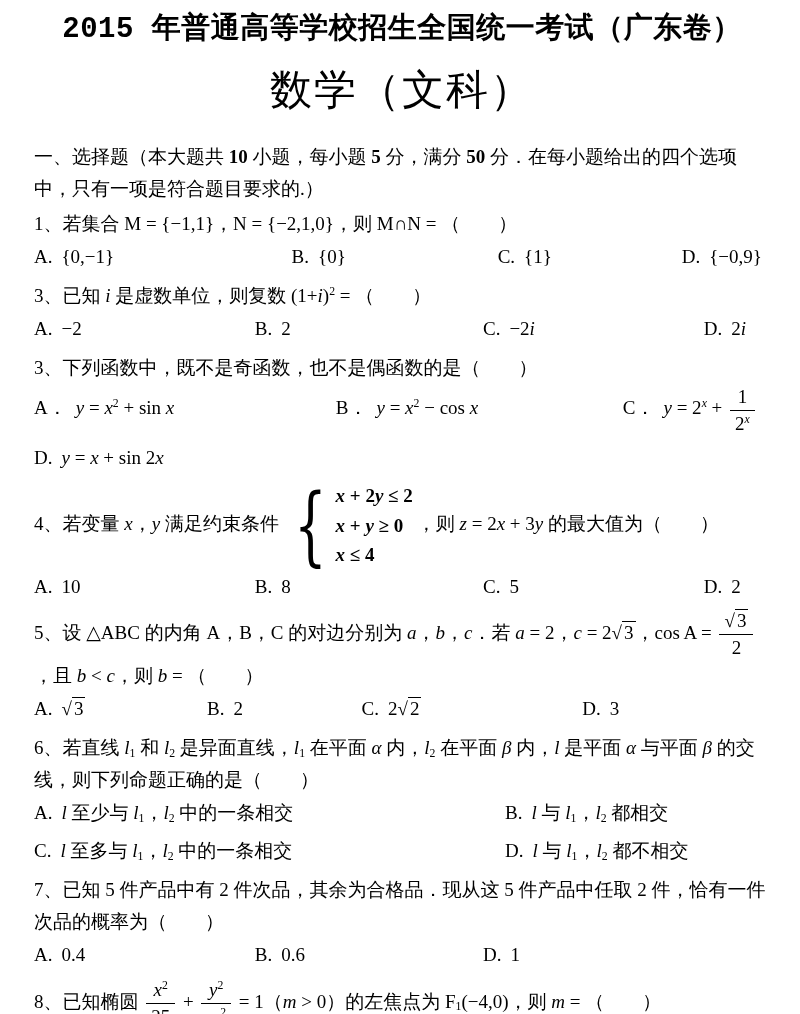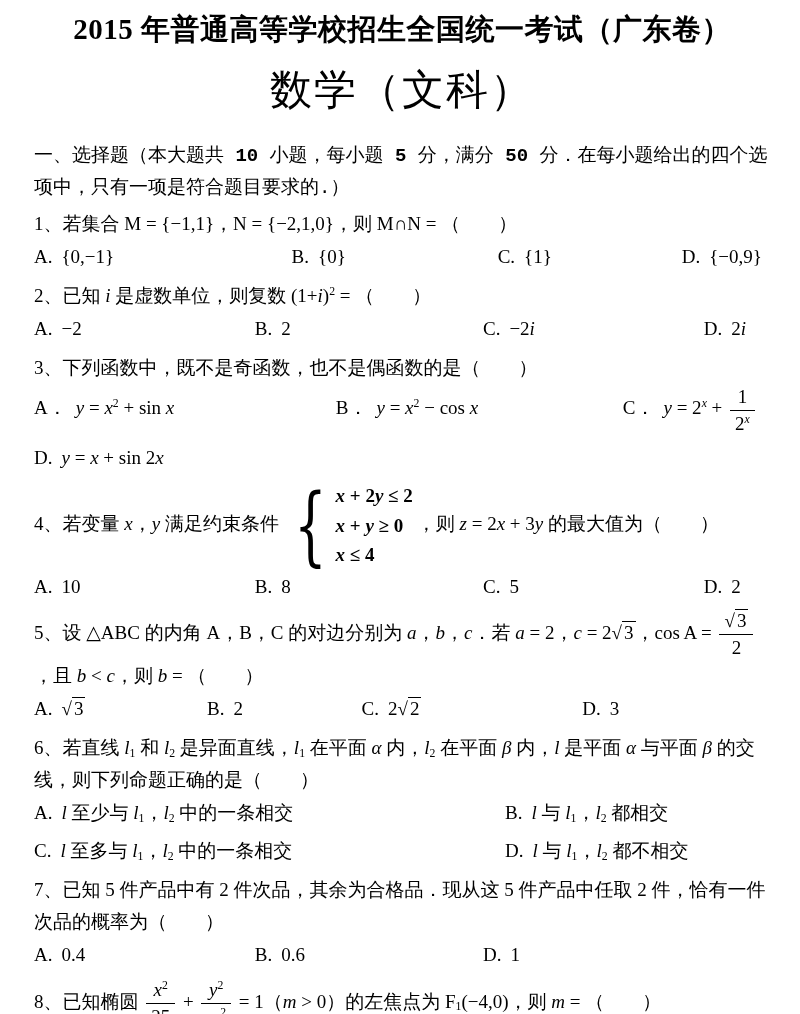--- a/index.html
+++ b/index.html
@@ -12,28 +12,29 @@
     overflow:hidden;
     background:#ffffff;color:#000000;
     font-family:"Liberation Serif","DejaVu Serif",serif;
     font-size:19px;line-height:1.68;
   }
   .title1{
     text-align:center;font-weight:bold;
     font-size:29px;line-height:1.35;
     margin:2px 0 0 0;
     letter-spacing:0.5px;
+    font-family:Liberation Mono, monospace;
   }
   .title2{
     text-align:center;font-weight:normal;
     font-size:42px;line-height:1.15;
     margin:17px 0 27px 0;
     letter-spacing:2px;
   }
-  .section-heading{margin:0 0 3px 0;font-family:Liberation Mono, monospace;}
+  .section-heading{margin:0 0 3px 0;}
   .q{margin:0;}
   .stem{margin:1px 0;}
   .opts{display:flex;margin:1px 0 7px 0;align-items:baseline;}
   .opt{white-space:nowrap;}
   .opt-label{display:inline-block;margin-right:9px;}
   
   .opts-std .opt:nth-child(1){width:30%;}
   .opts-std .opt:nth-child(2){width:31%;}
   .opts-std .opt:nth-child(3){width:30%;}
   .opts-q1 .opt:nth-child(1){width:35%;}
@@ -81,21 +82,21 @@
     <div class="stem"><span class="t-cn">1、若集合 </span><span class="t-rm">M = {−1,1}</span><span class="t-cn">，</span><span class="t-rm">N = {−2,1,0}</span><span class="t-cn">，则 </span><span class="t-rm">M∩N = </span><span class="t-cn">（　　）</span></div>
     <div class="opts opts-q1">
       <span class="opt"><span class="opt-label">A.</span><span class="opt-body"><span class="t-rm">{0,−1}</span></span></span>
       <span class="opt"><span class="opt-label">B.</span><span class="opt-body"><span class="t-rm">{0}</span></span></span>
       <span class="opt"><span class="opt-label">C.</span><span class="opt-body"><span class="t-rm">{1}</span></span></span>
       <span class="opt"><span class="opt-label">D.</span><span class="opt-body"><span class="t-rm">{−0,9}</span></span></span>
     </div>
   </div>
 
   <div class="q">
-    <div class="stem"><span class="t-cn">2、已知 </span><span class="t-it">i</span><span class="t-cn"> 是虚数单位，则复数 </span><span class="t-rm">(1+</span><span class="t-it">i</span><span class="t-rm">)</span><span class="t-sup"><span class="t-rm">2</span></span><span class="t-rm"> = </span><span class="t-cn">（　　）</span></div>
+    <div class="stem"><span class="t-cn">3、已知 </span><span class="t-it">i</span><span class="t-cn"> 是虚数单位，则复数 </span><span class="t-rm">(1+</span><span class="t-it">i</span><span class="t-rm">)</span><span class="t-sup"><span class="t-rm">2</span></span><span class="t-rm"> = </span><span class="t-cn">（　　）</span></div>
     <div class="opts opts-std">
       <span class="opt"><span class="opt-label">A.</span><span class="opt-body"><span class="t-rm">−2</span></span></span>
       <span class="opt"><span class="opt-label">B.</span><span class="opt-body"><span class="t-rm">2</span></span></span>
       <span class="opt"><span class="opt-label">C.</span><span class="opt-body"><span class="t-rm">−2</span><span class="t-it">i</span></span></span>
       <span class="opt"><span class="opt-label">D.</span><span class="opt-body"><span class="t-rm">2</span><span class="t-it">i</span></span></span>
     </div>
   </div>
 
   <div class="q">
     <div class="stem"><span class="t-cn">3、下列函数中，既不是奇函数，也不是偶函数的是（　　）</span></div>

